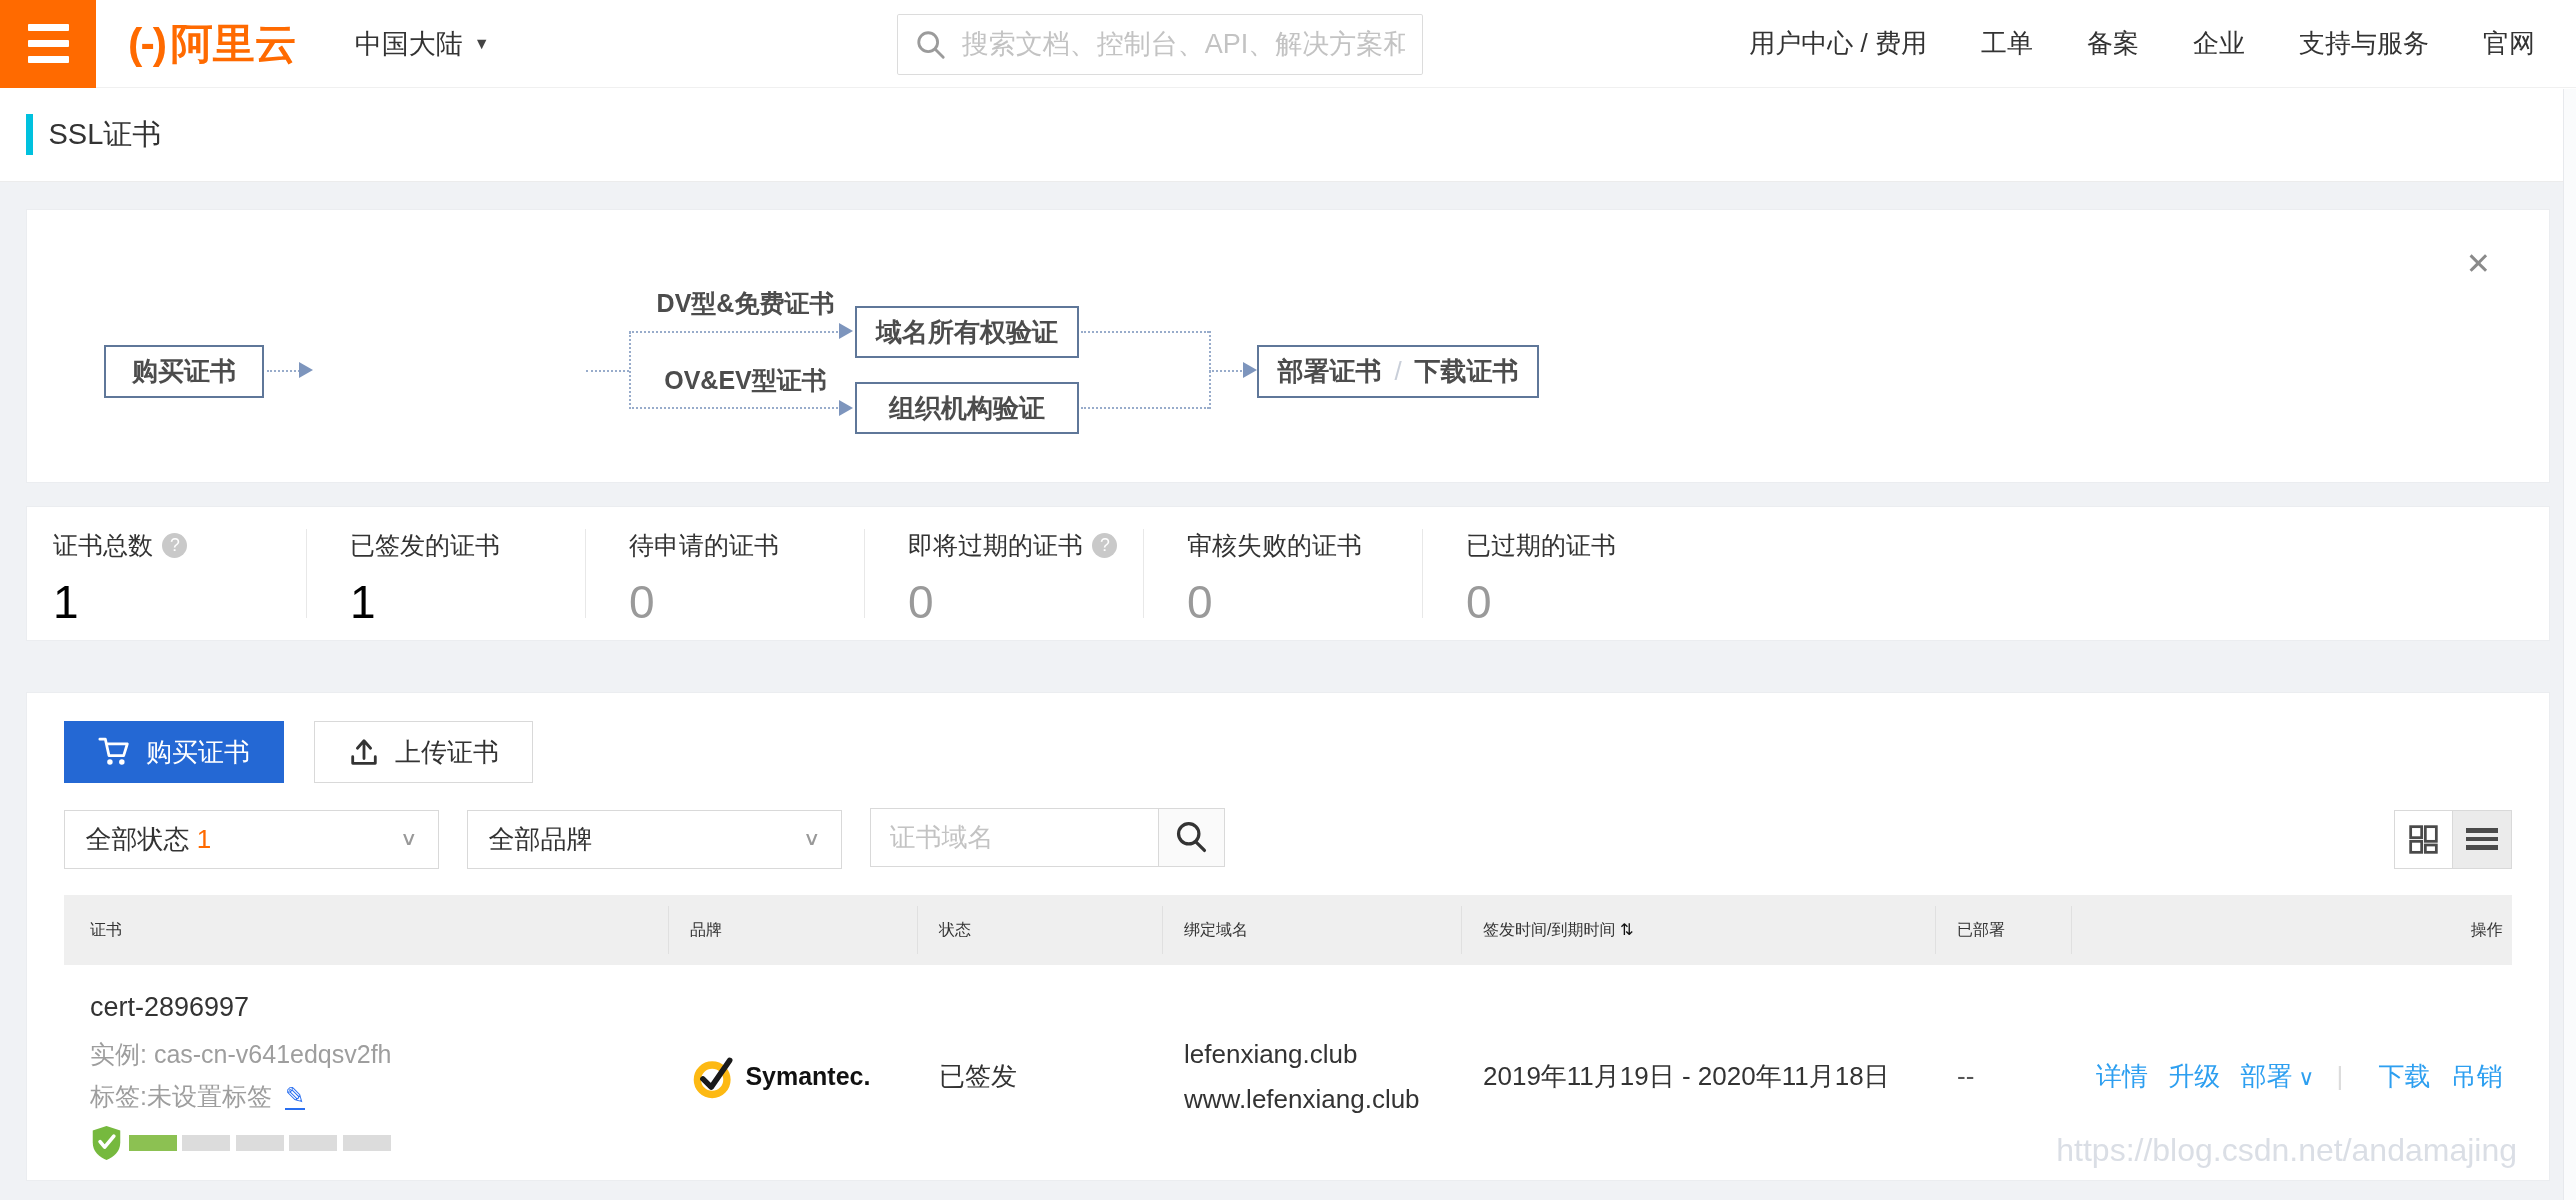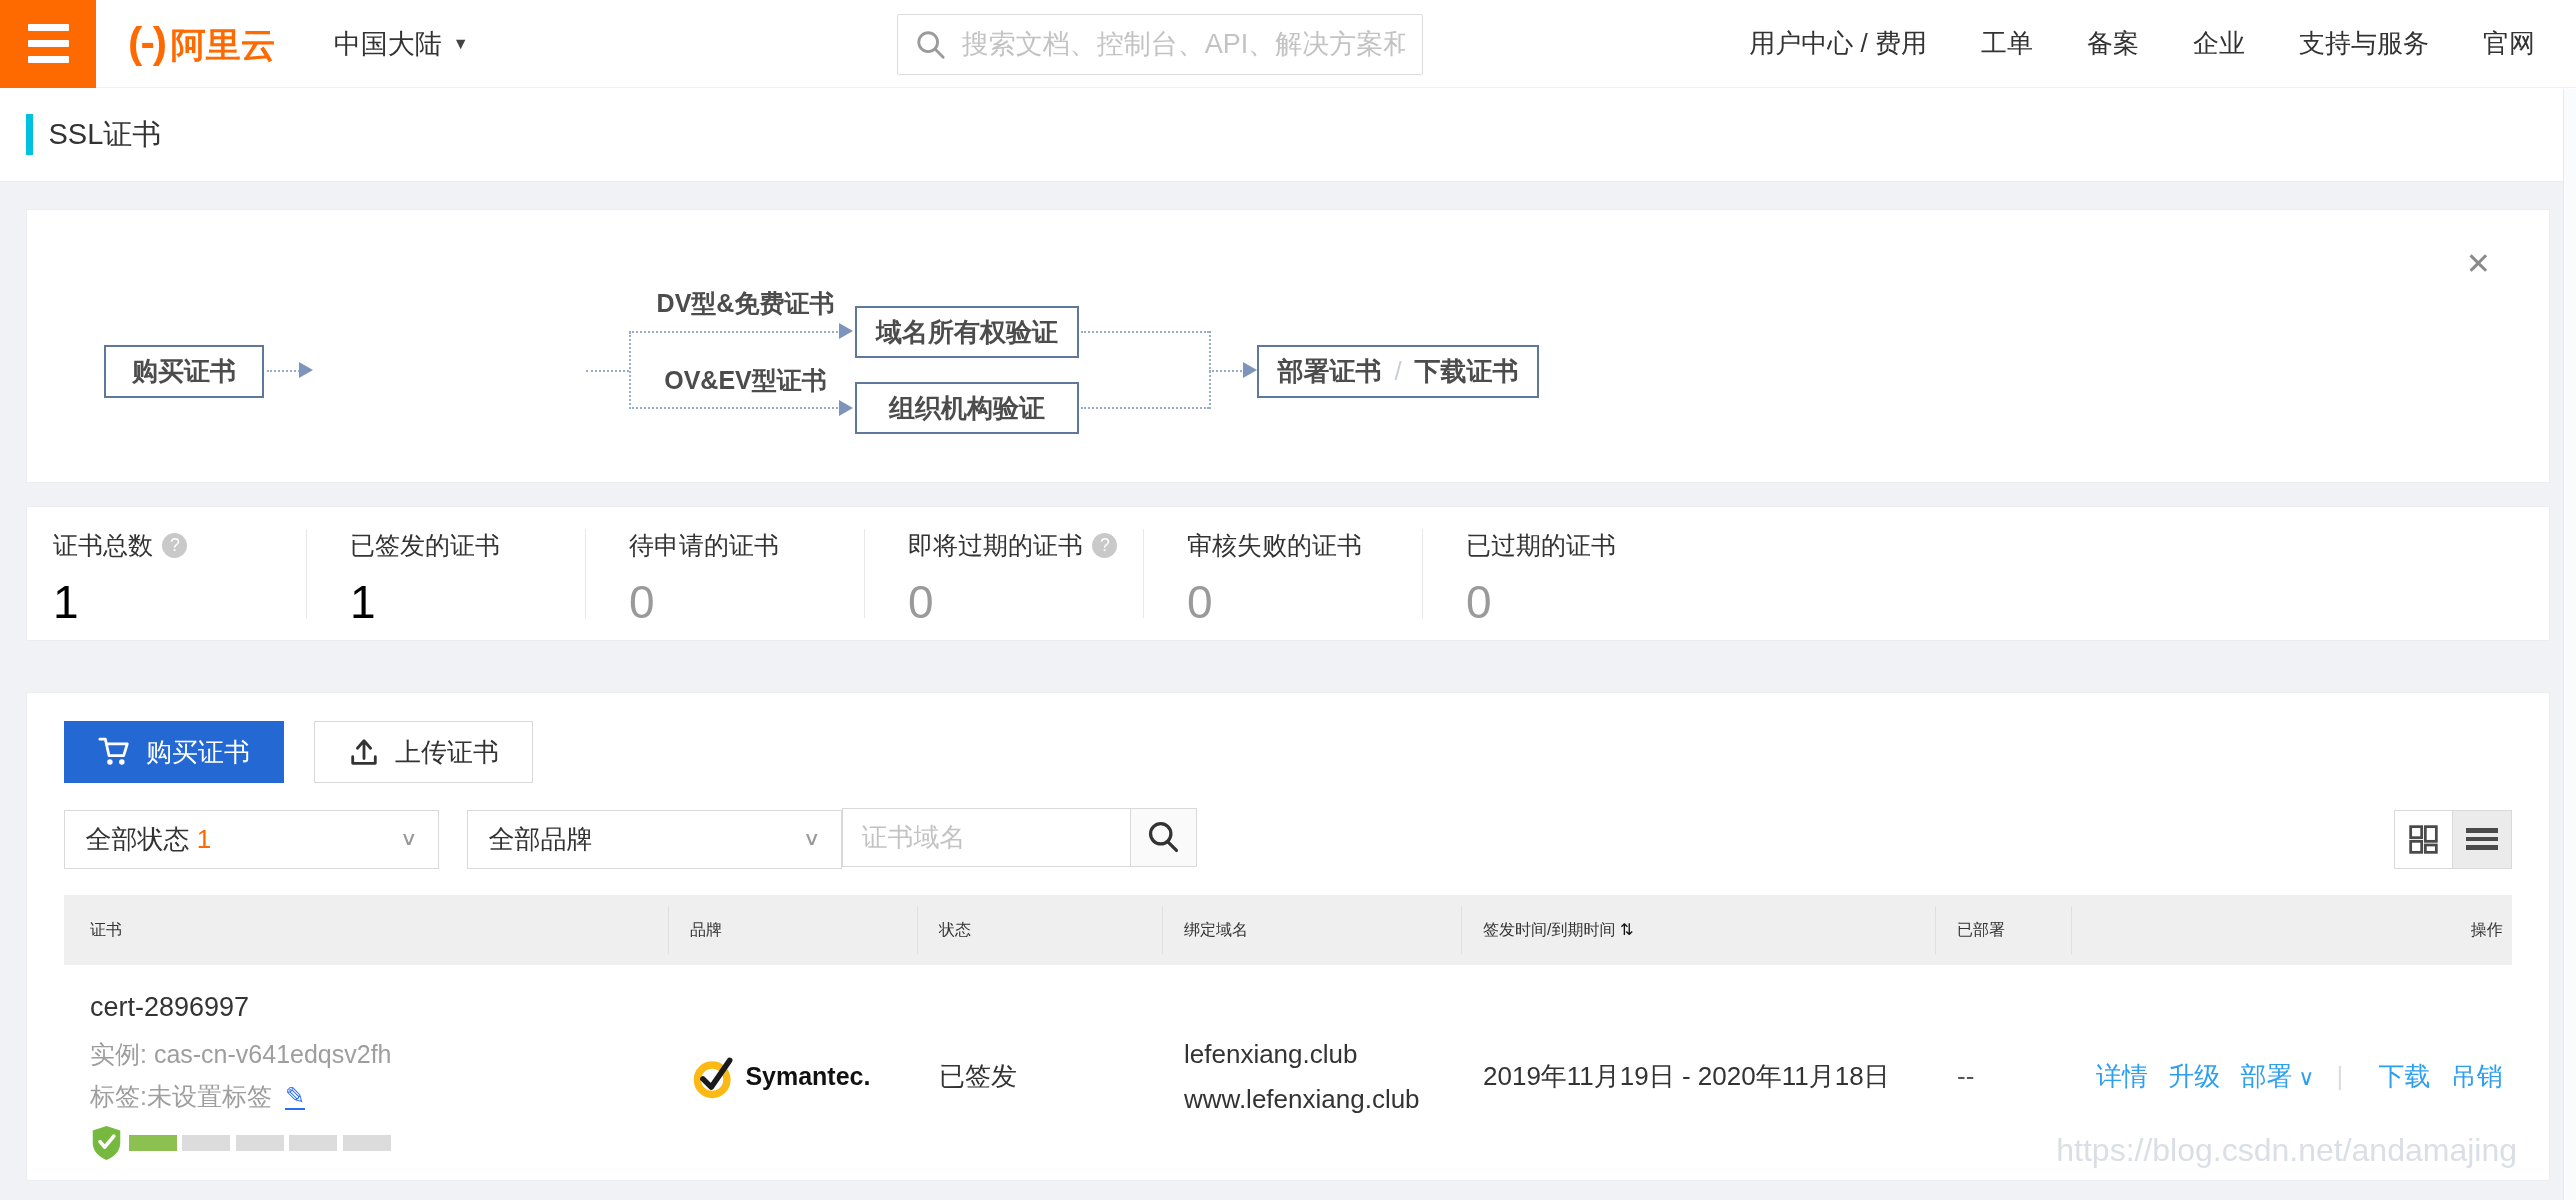--- a/index.html
+++ b/index.html
@@ -8,21 +8,21 @@
     font-family:"Liberation Sans","DejaVu Sans",sans-serif;
     background:#f0f2f5; color:#333;
   }
 
   
   .topbar{ position:relative; height:88px; background:#fff; border-bottom:0.9px solid #f0f0f0; display:flex; align-items:center; }
   .hamburger{ width:96px; height:88px; background:#ff6a00; display:flex; flex-direction:column; justify-content:center; align-items:center; gap:9.3px; cursor:pointer; }
   .hamburger i{ display:block; width:41px; height:6.5px; background:#fff; border-radius:0.9px; }
   .logo{ display:flex; align-items:baseline; margin-left:32px; color:#ff6a00; font-weight:bold; cursor:pointer; }
   .logo .bracket{ font-size:43px; letter-spacing:-1.9px; }
-  .logo .logo-text{ font-size:35px; margin-left:5.6px; }
+  .logo .logo-text{ font-size:42px; margin-left:5.6px; }
   .region{ margin-left:58px; font-size:27px; color:#333; display:flex; align-items:center; gap:11px; cursor:pointer; }
   .region .caret{ font-size:16px; color:#444; }
   .searchbox{ position:absolute; left:897px; top:14px; width:526px; height:61px; border:0.9px solid #dcdcdc; border-radius:1.9px; display:flex; align-items:center; padding:0 16.7px; background:#fff; }
   .searchbox svg{ flex:0 0 auto; }
   .searchbox input{ border:none; outline:none; flex:1; margin-left:15px; font-size:27px; color:#666; font-family:inherit; }
   .searchbox input::placeholder{ color:#c3c3c3; }
   .topnav{ margin-left:auto; display:flex; align-items:center; gap:54px; padding-right:41px; }
   .topnav span{ font-size:26px; color:#333; cursor:pointer; white-space:nowrap; }
 
   
@@ -65,21 +65,21 @@
   .btn-row{ display:flex; align-items:center; gap:30px; }
   .btn{ height:62px; display:inline-flex; align-items:center; justify-content:center; font-size:26px; cursor:pointer; padding:0 33px; }
   .btn-primary{ background:#2468d4; color:#fff; border:0.9px solid #2468d4; gap:15px; }
   .btn-default{ background:#fff; color:#333; border:0.9px solid #d9d9d9; gap:15px; }
 
   .filter-row{ margin-top:25px; display:flex; align-items:center; }
   .select{ width:375px; height:59px; border:0.9px solid #d9d9d9; display:flex; align-items:center; font-size:26px; color:#333; padding:0 20.4px; cursor:pointer; background:#fff; }
   .select + .select{ margin-left:28px;text-align:right; }
   .select .count{ color:#ff6a00; margin-left:7.4px; }
   .select .chev{ margin-left:auto; color:#999; font-size:24px; transform:scaleY(.8); }
-  .search-domain{ height:62px; display:flex; }
+  .search-domain{ margin-left:28px; height:62px; display:flex; }
   .search-domain input{ width:288px; height:59px; border:0.9px solid #d9d9d9; border-right:none; outline:none; font-size:26px; padding:0 18.6px; color:#333; font-family:inherit; }
   .search-domain input::placeholder{ color:#c3c3c3; }
   .search-domain .sbtn{ width:67px; height:59px; border:0.9px solid #d9d9d9; background:#fafafa; display:flex; align-items:center; justify-content:center; cursor:pointer; }
   .view-toggles{ margin-left:auto; display:flex; }
   .vbtn{ width:59px; height:59px; border:0.9px solid #d9d9d9; display:flex; align-items:center; justify-content:center; background:#fff; cursor:pointer; }
   .vbtn.active{ background:#ebebeb; }
   .vbtn + .vbtn{ border-left:none; }
   .list-icon i{ display:block; width:32px; height:4.6px; background:#4a4a4a; margin:3.7px 0; }
 
   

